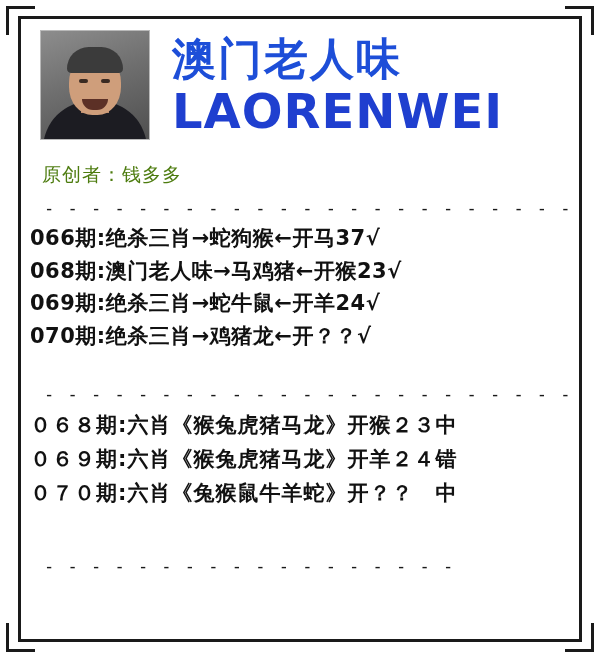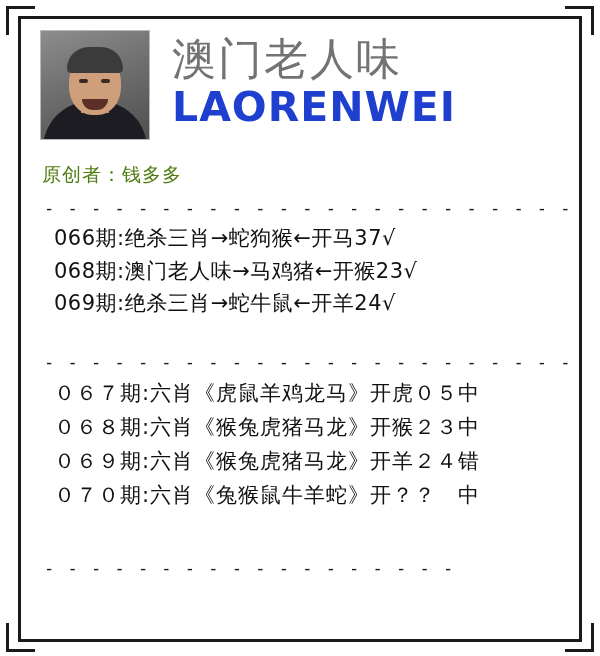--- a/index.html
+++ b/index.html
@@ -156,28 +156,28 @@
     background: #5c3026;
     border-radius: 0 0 14px 14px;
   }
 
   .titles {
     margin-left: 22px;
     padding-top: 4px;
   }
   .title-cn {
     font-size: 44px;
-    font-weight: normal;
-    color: #737373;
+    font-weight: bold;
+    color: #1d4ed8;
     letter-spacing: 2px;
     line-height: 1.15;
     white-space: nowrap;
   }
   .title-en {
-    font-size: 41px;
+    font-size: 48px;
     font-weight: bold;
     color: #1f3fcf;
     letter-spacing: 1px;
     line-height: 1.1;
     white-space: nowrap;
   }
 
   .author {
     font-size: 19px;
     color: #4d7c0f;
@@ -188,21 +188,22 @@
   .divider {
     color: #1a1a1a;
     font-size: 17px;
     letter-spacing: 1.5px;
     padding: 10px 0 4px 22px;
     white-space: nowrap;
     font-family: "DejaVu Sans Mono", "Liberation Mono", monospace;
   }
 
   .block {
-    padding-left: 32px;
+    padding-left: 8px;
+    font-weight: bold;
   }
   .row {
     font-size: 21px;
     color: #111111;
     line-height: 1.55;
     letter-spacing: 0.5px;
     white-space: nowrap;
   }
   .block-b .row {
     font-size: 21px;
@@ -246,28 +247,28 @@
     </div>
 
     <div class="author">原创者：钱多多</div>
 
     <div class="divider">- - - - - - - - - - - - - - - - - - - - - - - - - - - - - -</div>
 
     <div class="block block-a">
       <div class="row">066期:绝杀三肖→蛇狗猴←开马37√</div>
       <div class="row">068期:澳门老人味→马鸡猪←开猴23√</div>
       <div class="row">069期:绝杀三肖→蛇牛鼠←开羊24√</div>
+      <div class="row">070期:绝杀三肖→鸡猪龙←开？？√</div>
     </div>
 
     <div class="spacer-lg"></div>
 
     <div class="divider">- - - - - - - - - - - - - - - - - - - - - - - - - - - - - -</div>
 
     <div class="block block-b">
-      <div class="row">０６７期:六肖《虎鼠羊鸡龙马》开虎０５中</div>
       <div class="row">０６８期:六肖《猴兔虎猪马龙》开猴２３中</div>
       <div class="row">０６９期:六肖《猴兔虎猪马龙》开羊２４错</div>
       <div class="row">０７０期:六肖《兔猴鼠牛羊蛇》开？？　中</div>
     </div>
 
     <div class="spacer-lg"></div>
     <div class="spacer-md"></div>
 
     <div class="divider">- - - - - - - - - - - - - - - - - -</div>
 

